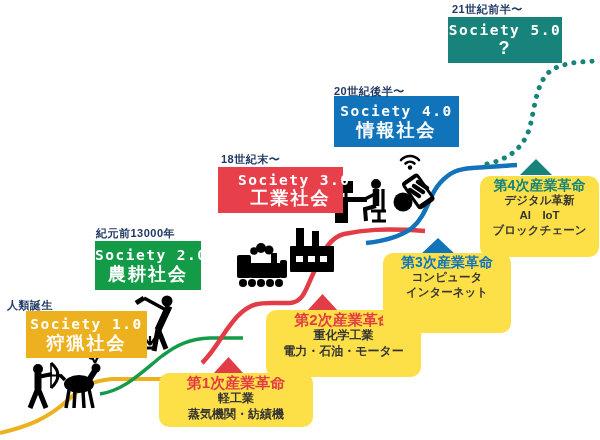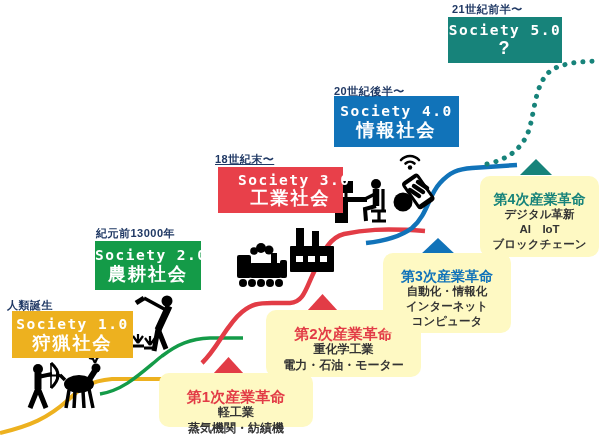--- a/index.html
+++ b/index.html
@@ -19,22 +19,22 @@
     position:absolute;color:#fff;text-align:center;display:flex;flex-direction:column;
     justify-content:center;z-index:3;box-sizing:border-box;line-height:1.12;
   }
   .soc-name{
     font-family:"DejaVu Sans Mono","Liberation Mono",monospace;
     font-weight:bold;font-size:14.5px;letter-spacing:1.5px;white-space:nowrap;
   }
   .soc-label{font-weight:bold;font-size:18px;letter-spacing:2px;white-space:nowrap;}
   
   .card{
-    position:absolute;background:#fef9c3;border-radius:10px;text-align:center;
-    z-index:3;box-sizing:border-box;padding:15px 4px 4px;line-height:1.3;
+    position:absolute;background:#fde047;border-radius:10px;text-align:center;
+    z-index:3;box-sizing:border-box;padding:1px 4px 4px;line-height:1.3;
   }
   .card-title{font-weight:bold;font-size:15px;white-space:nowrap;line-height:1.15;}
   .card-line{font-size:12px;color:#333;font-weight:bold;white-space:nowrap;}
   .card.small .card-title{font-size:14px;}
   .card.small .card-line{font-size:11.5px;}
   .icon{position:absolute;z-index:2;}
   .curves{z-index:1;}
 </style>
 </head>
 <body>
@@ -48,25 +48,25 @@
     <path d="M 366 243 C 385 241, 400 237, 412 228 C 428 214, 428 196, 440 183 C 450 172, 458 169, 472 168 L 517 165" fill="none" stroke="#1173B9" stroke-width="4.5" style="stroke: rgb(17, 115, 185);"></path>
     <path d="M 487 164 C 505 160, 518 152, 526 137 C 534 122, 533 95, 544 78 C 552 65, 570 62, 597 61" fill="none" stroke="#17837A" stroke-width="5" stroke-dasharray="0.1 9" stroke-linecap="round" style="stroke: rgb(23, 131, 122);"></path>
     <polygon points="213,374 244,374 228.5,357" fill="#E23C46" style="fill: rgb(226, 60, 70);"></polygon>
     <polygon points="307,311 338,311 322.5,294" fill="#E23C46" style="fill: rgb(226, 60, 70);"></polygon>
     <polygon points="420,255 456,255 438,238" fill="#1173B9" style="fill: rgb(17, 115, 185);"></polygon>
     <polygon points="520,175 552,175 536,159" fill="#17837A" style="fill: rgb(23, 131, 122);"></polygon>
   </svg>
 
   <div class="era" style="left: 7px; top: 298px; color: rgb(31, 56, 100); text-align: center;">人類誕生</div>
   <div class="era" style="left: 96px; top: 226px; color: rgb(31, 56, 100);">紀元前13000年</div>
-  <div class="era" style="left: 215px; top: 152px; color: rgb(31, 56, 100); text-decoration: underline;">18世紀末〜</div>
+  <div class="era" style="left: 221px; top: 152px; color: rgb(31, 56, 100);">18世紀末〜</div>
   <div class="era" style="left: 334px; top: 84px; color: rgb(31, 56, 100);">20世紀後半〜</div>
   <div class="era" style="left: 452px; top: 2px; color: rgb(31, 56, 100);">21世紀前半〜</div>
 
-  <div class="soc-box" style="left: 12px; top: 311px; width: 121px; height: 47px; background-color: rgb(237, 177, 31);">
+  <div class="soc-box" style="left: 26px; top: 311px; width: 121px; height: 47px; background-color: rgb(237, 177, 31);">
     <div class="soc-name">Society 1.0</div>
     <div class="soc-label">狩猟社会</div>
   </div>
   <div class="soc-box" style="left: 95px; top: 241px; width: 106px; height: 49px; background-color: rgb(20, 155, 72);">
     <div class="soc-name">Society 2.0</div>
     <div class="soc-label">農耕社会</div>
   </div>
   <div class="soc-box" style="left: 218px; top: 167px; width: 125px; height: 46px; background-color: rgb(232, 64, 74); padding-left: 20px;">
     <div class="soc-name">Society 3.0</div>
     <div class="soc-label">工業社会</div>
@@ -85,23 +85,22 @@
     <div class="card-line">軽工業</div>
     <div class="card-line">蒸気機関・紡績機</div>
   </div>
   <div class="card" style="left:266px;top:310px;width:155px;height:67px">
     <div class="card-title" style="color: rgb(226, 60, 70);">第2次産業革命</div>
     <div class="card-line">重化学工業</div>
     <div class="card-line">電力・石油・モーター</div>
   </div>
   <div class="card small" style="left:383px;top:253px;width:128px;height:80px">
     <div class="card-title" style="color: rgb(17, 115, 185);">第3次産業革命</div>
-    <div class="card-line">自動化・情報化</div>
+    <div class="card-line">コンピュータ</div>
     <div class="card-line">インターネット</div>
-    <div class="card-line">コンピュータ</div>
   </div>
   <div class="card small" style="left:480px;top:176px;width:119px;height:81px">
     <div class="card-title" style="color: rgb(23, 131, 122);">第4次産業革命</div>
     <div class="card-line">デジタル革新</div>
     <div class="card-line">AI　IoT</div>
     <div class="card-line">ブロックチェーン</div>
   </div>
 
   <svg class="icon" style="left:25px;top:362px" width="42" height="50" viewBox="0 0 42 50">
     <g fill="#000" stroke="#000">

